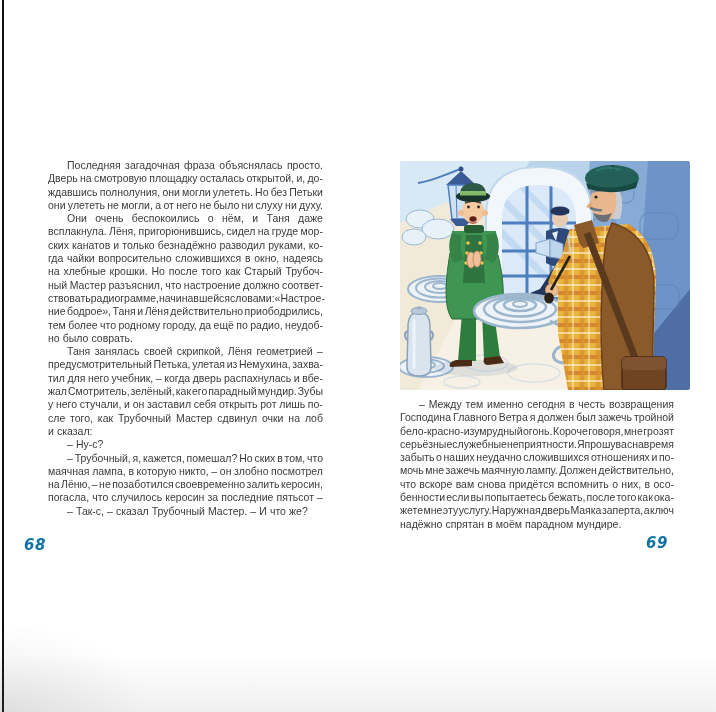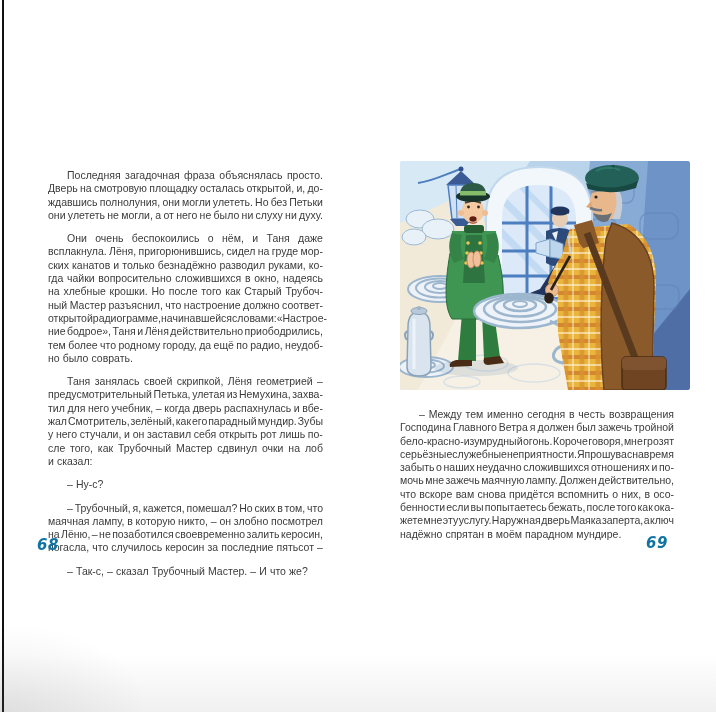--- a/index.html
+++ b/index.html
@@ -11,25 +11,25 @@
   .corner-shade{position:absolute;left:0;bottom:0;width:150px;height:90px;
     background:radial-gradient(ellipse at 0% 100%,rgba(90,90,90,0.12),rgba(90,90,90,0) 70%);pointer-events:none;}
 
   .textblock{position:absolute;color:#3b3b3b;font-size:10.5px;}
   #left-text{left:48px;top:159px;width:275px;}
   #right-text{left:400px;top:398px;width:274px;}
   .ln{display:flex;height:13.3px;line-height:13.4px;align-items:baseline;}
   .ln span{white-space:pre;flex:0 0 auto;}
   .just{justify-content:space-between;}
   .plain{gap:3.1px;}
-  .ind{padding-left:19px;margin-top:10px;}
+  .ind{padding-left:19px;}
 
   .pageno{position:absolute;font-family:"DejaVu Sans",sans-serif;font-weight:bold;font-style:italic;
           font-size:15px;letter-spacing:0.5px;color:#1173a3;}
-  #pageno-left{left:37px;top:536px;text-align:center;}
+  #pageno-left{left:24px;top:536px;text-align:center;}
   #pageno-right{left:646px;top:534px;}
 
   #illus{position:absolute;left:400px;top:161px;width:290px;height:229px;border-radius:3px;overflow:hidden;}
 </style>
 </head>
 <body>
 
 <div class="canvas">
 
   <div class="edge-line"></div>
@@ -129,21 +129,21 @@
       <div class="ln just">
         <span>ный</span>
         <span>Мастер</span>
         <span>разъяснил,</span>
         <span>что</span>
         <span>настроение</span>
         <span>должно</span>
         <span>соответ-</span>
       </div>
       <div class="ln just">
-        <span>открытой</span>
+        <span>ствовать</span>
         <span>радиограмме,</span>
         <span>начинавшейся</span>
         <span>словами:</span>
         <span>«Настрое-</span>
       </div>
       <div class="ln just">
         <span>ние</span>
         <span>бодрое»,</span>
         <span>Таня</span>
         <span>и</span>
@@ -246,21 +246,21 @@
         <span>кажется,</span>
         <span>помешал?</span>
         <span>Но</span>
         <span>ских</span>
         <span>в</span>
         <span>том,</span>
         <span>что</span>
       </div>
       <div class="ln just">
         <span>маячная</span>
-        <span>лампу,</span>
+        <span>лампа,</span>
         <span>в</span>
         <span>которую</span>
         <span>никто,</span>
         <span>–</span>
         <span>он</span>
         <span>злобно</span>
         <span>посмотрел</span>
       </div>
       <div class="ln just">
         <span>на</span>

